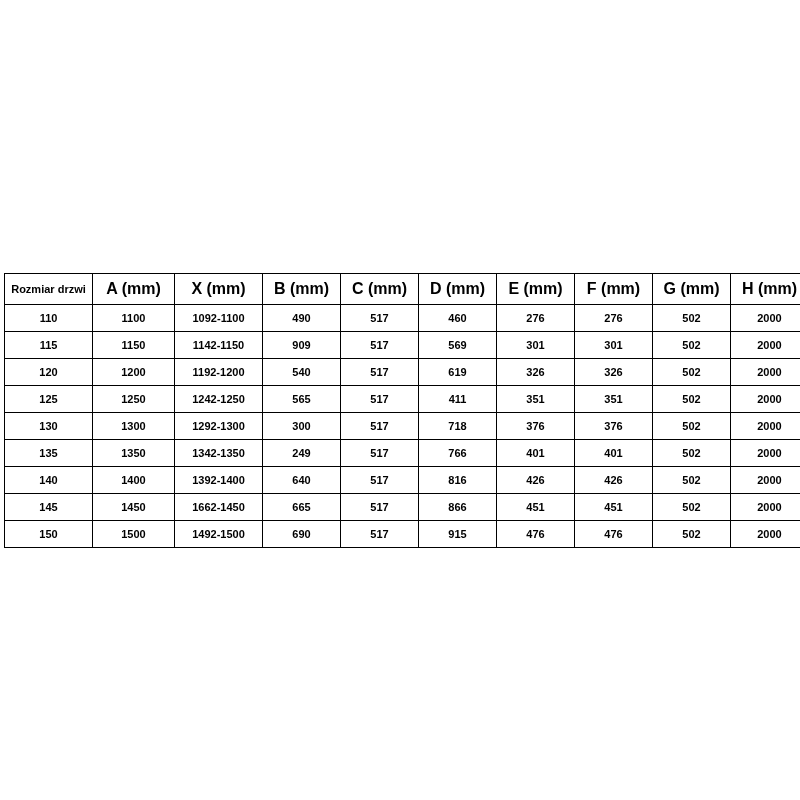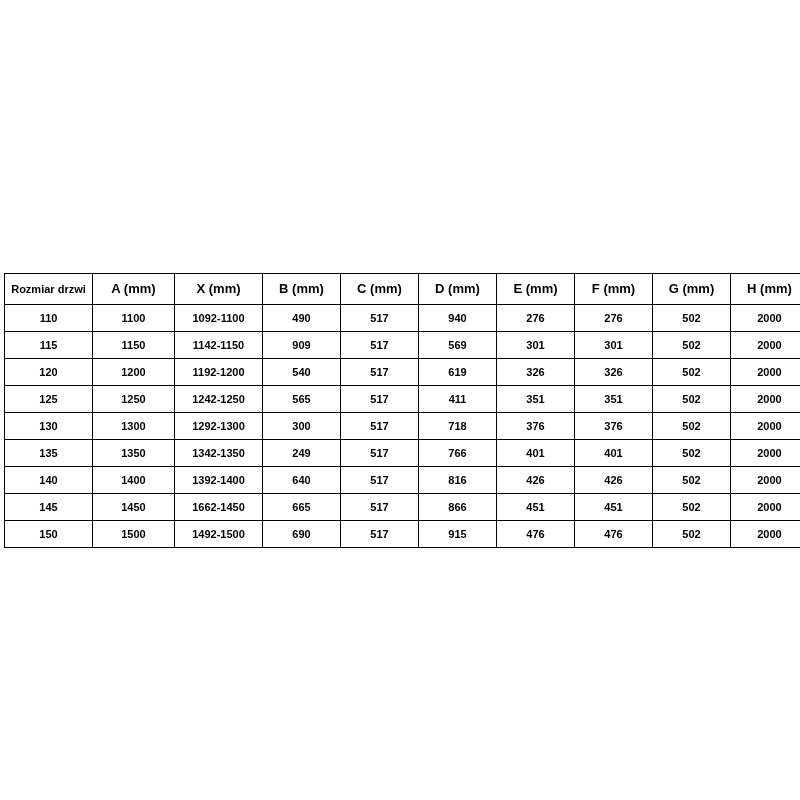--- a/index.html
+++ b/index.html
@@ -31,21 +31,21 @@
     height: 26px;
     text-align: center;
     vertical-align: middle;
     font-size: 11px;
     font-weight: bold;
     padding: 0;
     line-height: 1.1;
   }
   table.spec-table thead th {
     height: 30px;
-    font-size: 13px;
+    font-size: 16px;
     font-weight: bold;
   }
   table.spec-table thead th.first-col {
     font-size: 11px;
   }
   col.c0 { width: 88px; }
   col.c1 { width: 82px; }
   col.c2 { width: 88px; }
   col.c3 { width: 78px; }
   col.c4 { width: 78px; }
@@ -86,21 +86,21 @@
         <th>H (mm)</th>
       </tr>
     </thead>
     <tbody>
       <tr>
         <td>110</td>
         <td>1100</td>
         <td>1092-1100</td>
         <td>490</td>
         <td>517</td>
-        <td>940</td>
+        <td>460</td>
         <td>276</td>
         <td>276</td>
         <td>502</td>
         <td>2000</td>
       </tr>
       <tr>
         <td>115</td>
         <td>1150</td>
         <td>1142-1150</td>
         <td>909</td>

